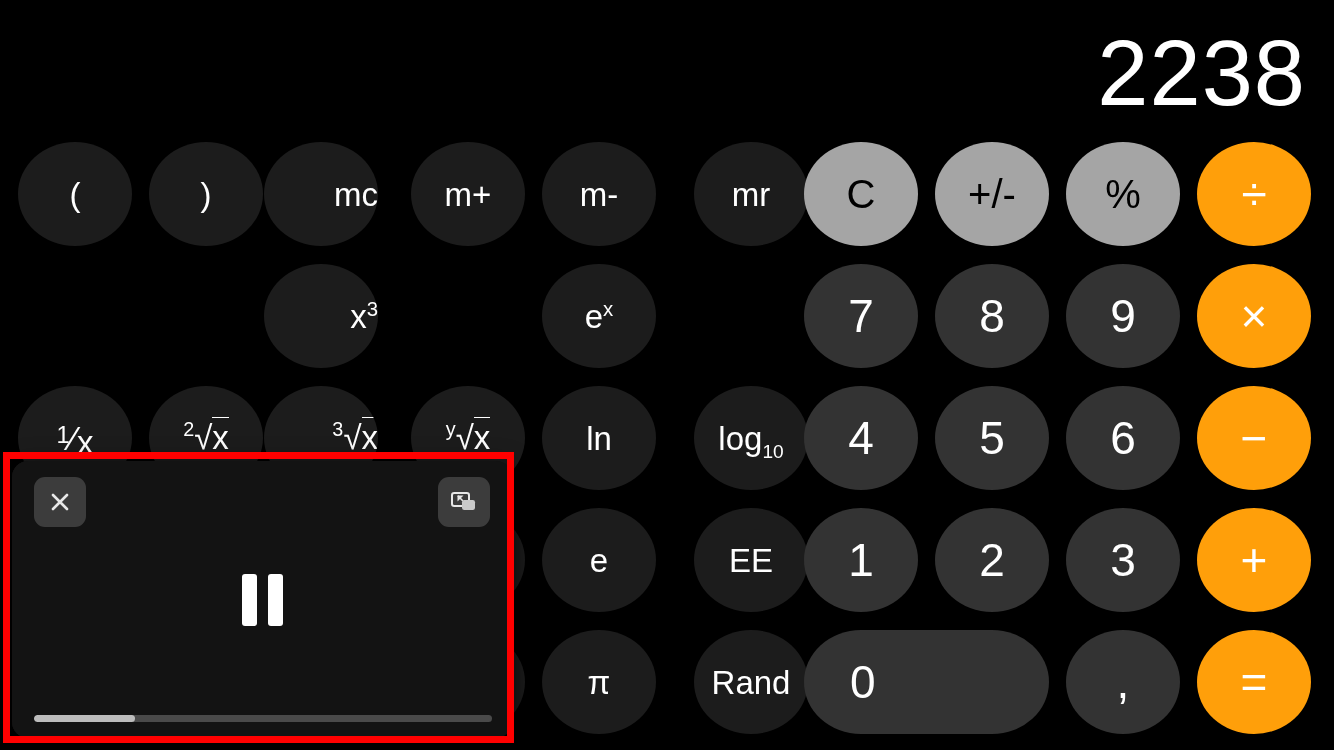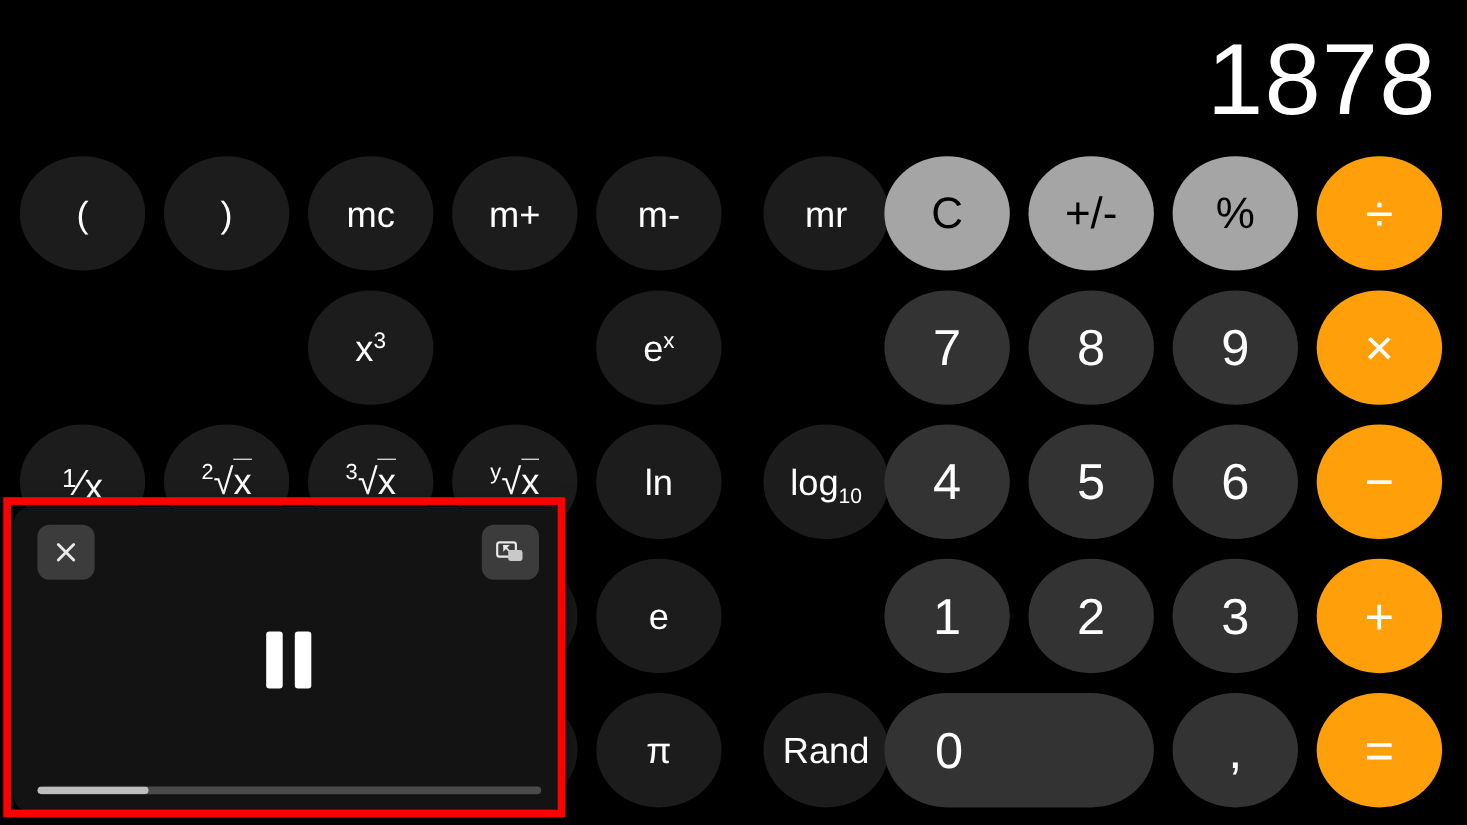--- a/index.html
+++ b/index.html
@@ -79,21 +79,21 @@
     justify-content: center;
     line-height: 1;
     user-select: none;
     cursor: pointer;
     overflow: hidden;
   }
 
   
   .c0 { left: 0px; }
   .c1 { left: 131px; }
-  .c2 { left: 262px; }
+  .c2 { left: 246px; justify-content: flex-end; }
   .c3 { left: 393px; }
   .c4 { left: 524px; }
   .c5 { left: 676px; }
   .c6 { left: 786px; }
   .c7 { left: 917px; }
   .c8 { left: 1048px; }
   .c9 { left: 1179px; }
 
   .key.func      { background: #1c1c1c; color: #ffffff; }
   .key.digit     { background: #333333; color: #ffffff; font-size: 46px; font-weight: 300; }
@@ -199,21 +199,21 @@
     box-sizing: border-box;
     pointer-events: none;
   }
 </style>
 </head>
 <body>
 
 <div id="app">
 
   <div class="display">
-    <span>1878</span>
+    <span>2238</span>
   </div>
 
   <div class="keypad">
 
     <div class="krow r0">
       <button class="key func c0">
           <span>(</span>
         </button>
       <button class="key func c1">
           <span>)</span>
@@ -320,20 +320,23 @@
         </button>
       <button class="key func c2">
           <span>cos</span>
         </button>
       <button class="key func c3">
           <span>tan</span>
         </button>
       <button class="key func c4">
           <span>e</span>
         </button>
+      <button class="key func c5">
+          <span>EE</span>
+        </button>
       <button class="key digit c6">
           <span>1</span>
         </button>
       <button class="key digit c7">
           <span>2</span>
         </button>
       <button class="key digit c8">
           <span>3</span>
         </button>
       <button class="key accent c9">

